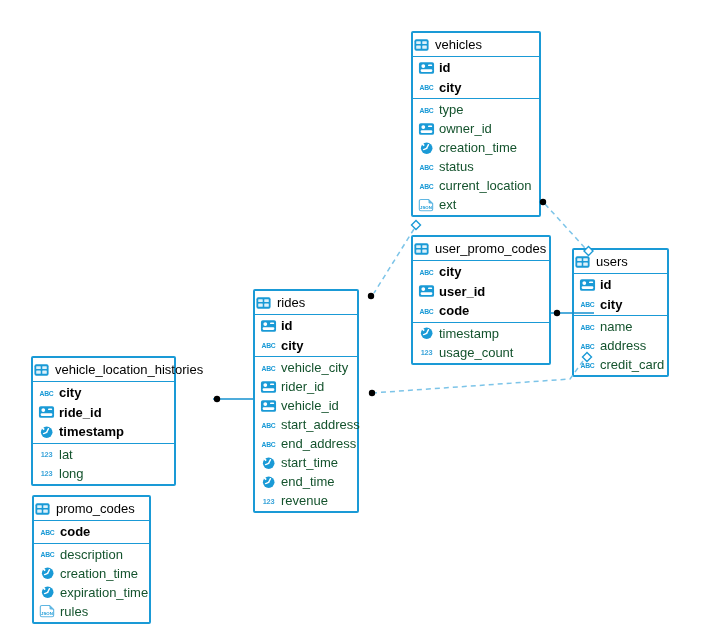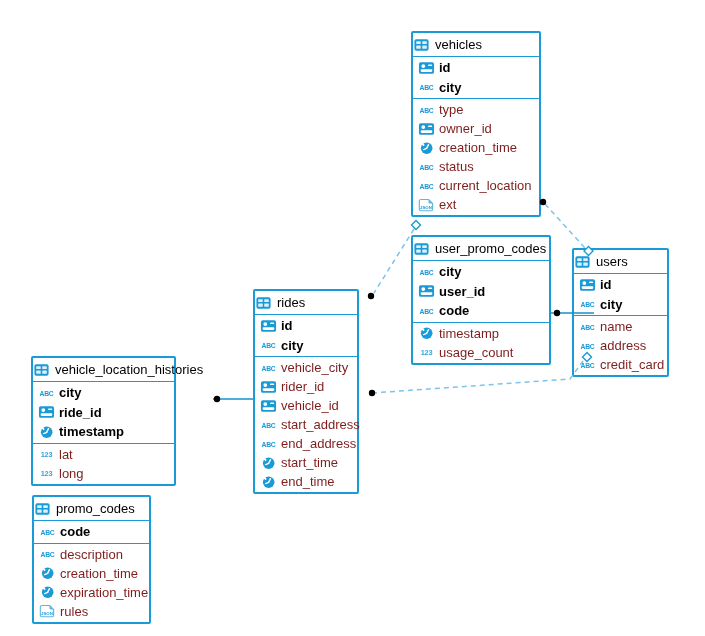--- a/index.html
+++ b/index.html
@@ -14,21 +14,21 @@
   
   .table{position:absolute;z-index:2;background:#fff;border:2px solid #1a9ad6;border-radius:2px;
          box-sizing:border-box;color:#111;}
   .t-header{height:23px;border-bottom:1.5px solid #1a9ad6;display:flex;align-items:center;
             gap:5px;font-size:13px;color:#000;}
   .sect-keys{border-bottom:1.5px solid #1a9ad6;padding:1px 0;}
   .sect-fields{padding:1px 0;}
   .row{display:flex;align-items:center;height:19px;padding:0 5px;gap:4px;font-size:13px;}
   .sect-keys .row{height:19.5px;align-items:center;}
   .sect-keys .f-label{font-weight:700;color:#000;}
-  .f-label{white-space:nowrap;color:#7f1d1d;}
+  .f-label{white-space:nowrap;color:#14532d;}
   .ic{width:17px;height:14px;flex:0 0 17px;display:block;}
   .defs{position:absolute;width:0;height:0;overflow:hidden;}
 </style>
 </head>
 <body>
 
 <div class="canvas">
 
   <svg class="defs" aria-hidden="true">
     <defs>
@@ -289,20 +289,26 @@
             <use href="#i-time"></use>
           </svg>
         <span class="f-label">start_time</span>
       </div>
       <div class="row">
         <svg class="ic">
             <use href="#i-time"></use>
           </svg>
         <span class="f-label">end_time</span>
       </div>
+      <div class="row">
+        <svg class="ic">
+            <use href="#i-123"></use>
+          </svg>
+        <span class="f-label">revenue</span>
+      </div>
     </div>
   </div>
 
   <div class="table" style="left:31px;top:356px;width:145px;">
     <div class="t-header">
       <svg class="ic">
           <use href="#i-table"></use>
         </svg>
       <span class="t-title">vehicle_location_histories</span>
     </div>

